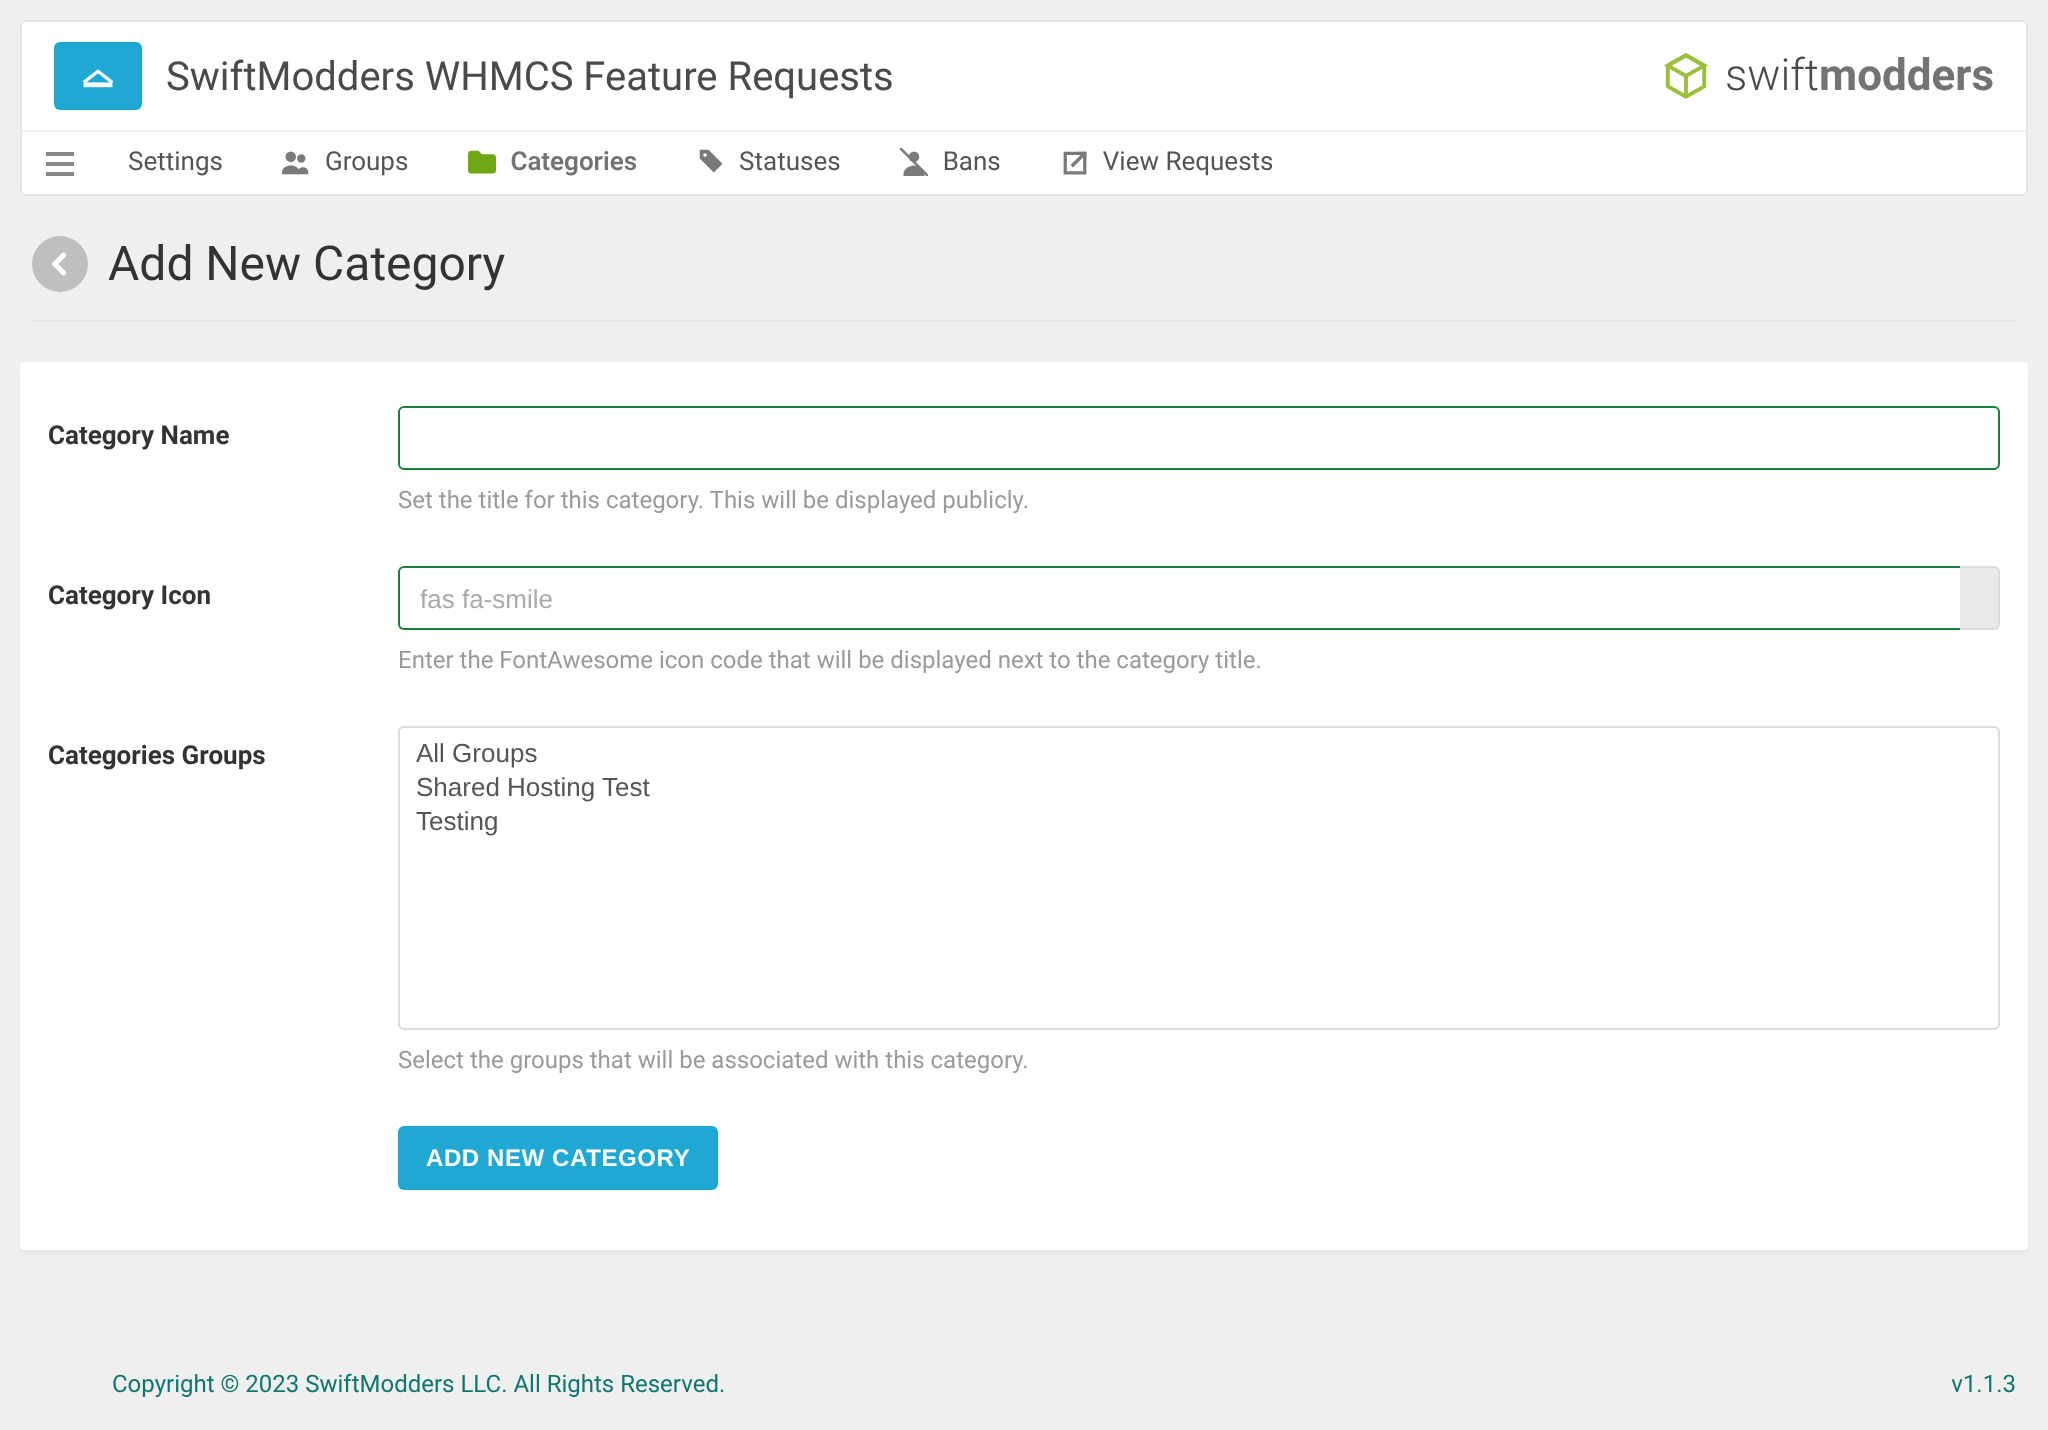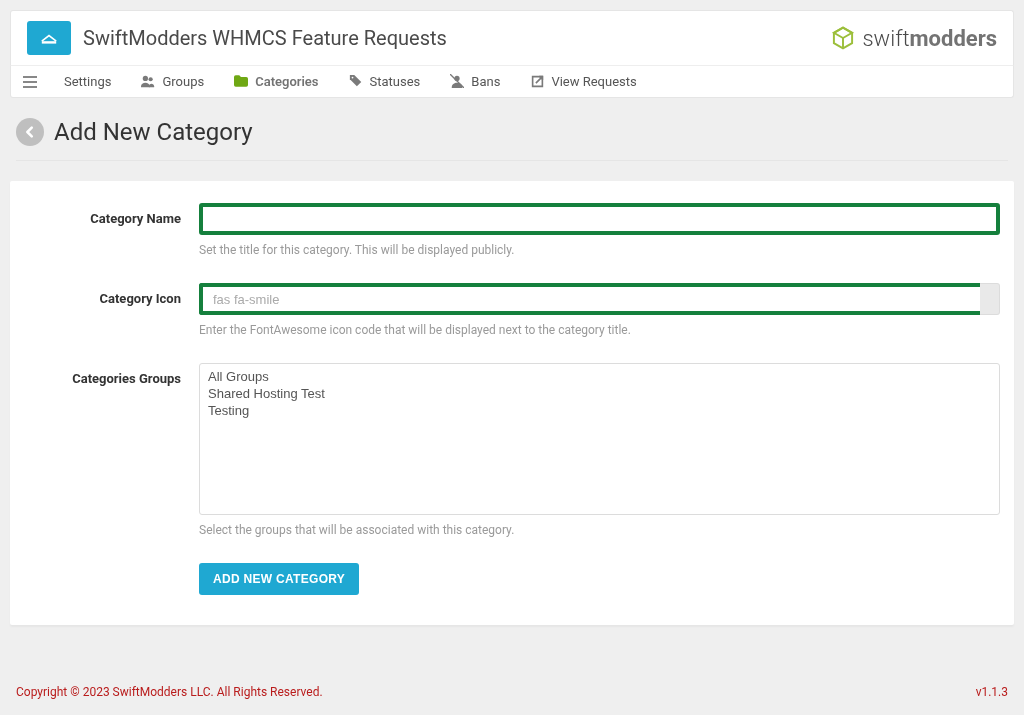--- a/index.html
+++ b/index.html
@@ -107,32 +107,32 @@
     padding: 22px 14px 30px 14px;
     box-shadow: 0 2px 2px rgba(0,0,0,0.04);
   }
   .form-row {
     display: flex;
     align-items: flex-start;
     margin-bottom: 26px;
   }
   .form-label {
     width: 175px;
-    text-align: right;
+    text-align: left;
     padding-right: 18px;
     padding-top: 8px;
     font-size: 13px;
     font-weight: 700;
     color: #333;
   }
   .form-field { flex: 1; }
   .text-input {
     width: 100%;
     padding: 7px 10px;
-    border: 4px solid #15803d;
+    border: 1px solid #15803d;
     border-radius: 3px;
     font-size: 13px;
     color:#333;
     height: 32px;
   }
   .icon-input-wrap { display:flex; width:100%; }
   .icon-input-wrap .text-input { border-top-right-radius:0; border-bottom-right-radius:0; border-right:none; }
   .icon-preview {
     width: 20px;
     background: #e9e9e9;
@@ -162,22 +162,23 @@
     font-size: 12px;
     font-weight: 700;
     letter-spacing: 0.3px;
     cursor: pointer;
   }
   .footer {
     display: flex;
     justify-content: space-between;
     padding: 16px 6px 6px;
     font-size: 12px;
-    color: #b91c1c;
+    color: #0f766e;
     margin-top: auto;
+    margin-left: 40px;
   }
   ::placeholder { color:#aaa; }
 </style>
 </head>
 <body>
 
 <div class="page-wrap">
 
   <div class="header">
     <div class="header-left">

